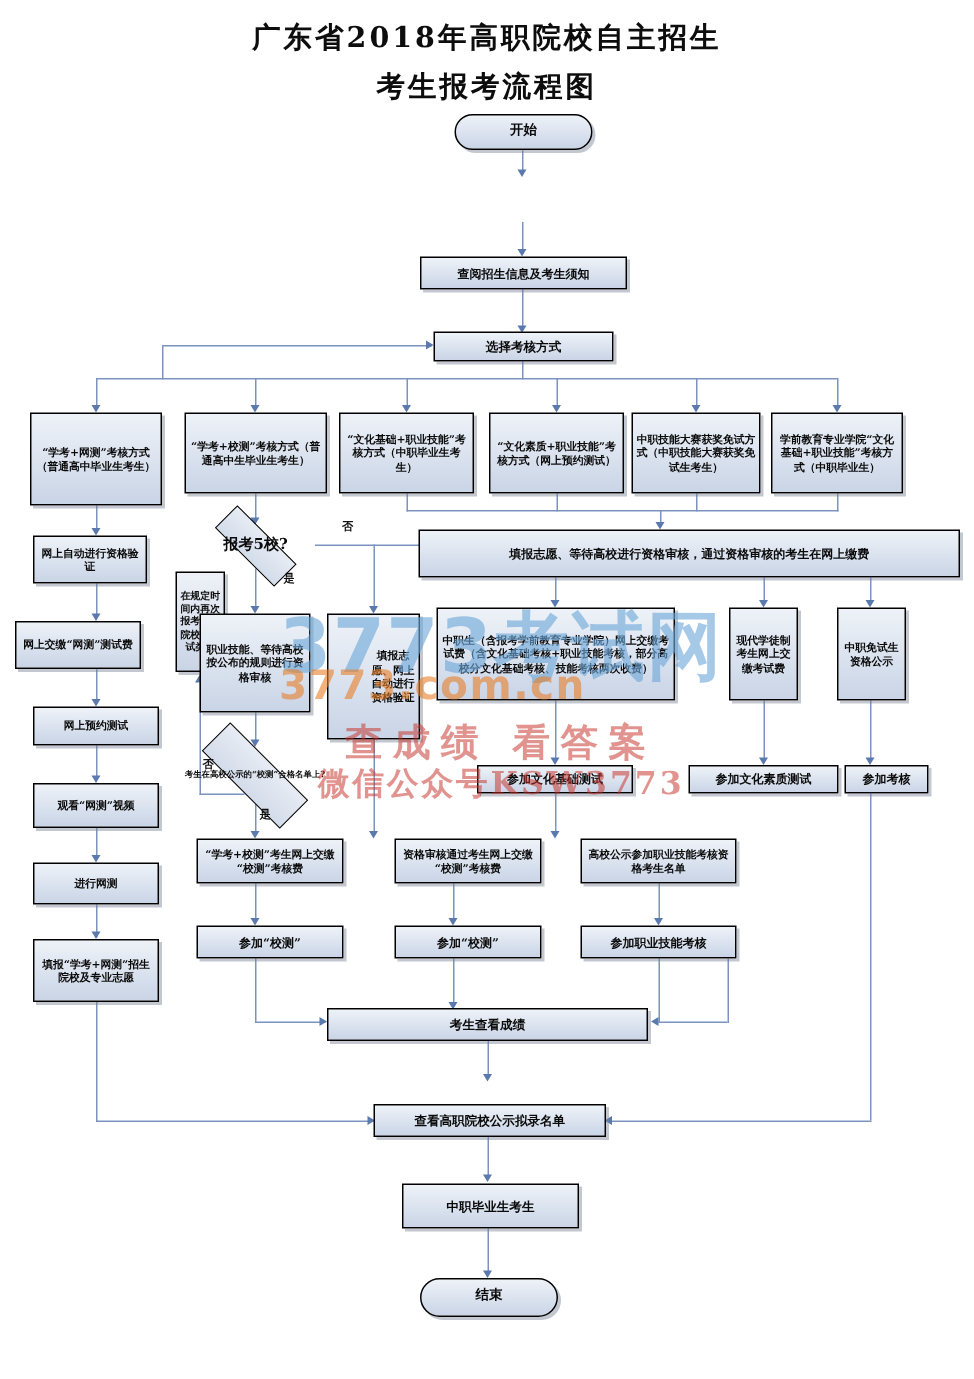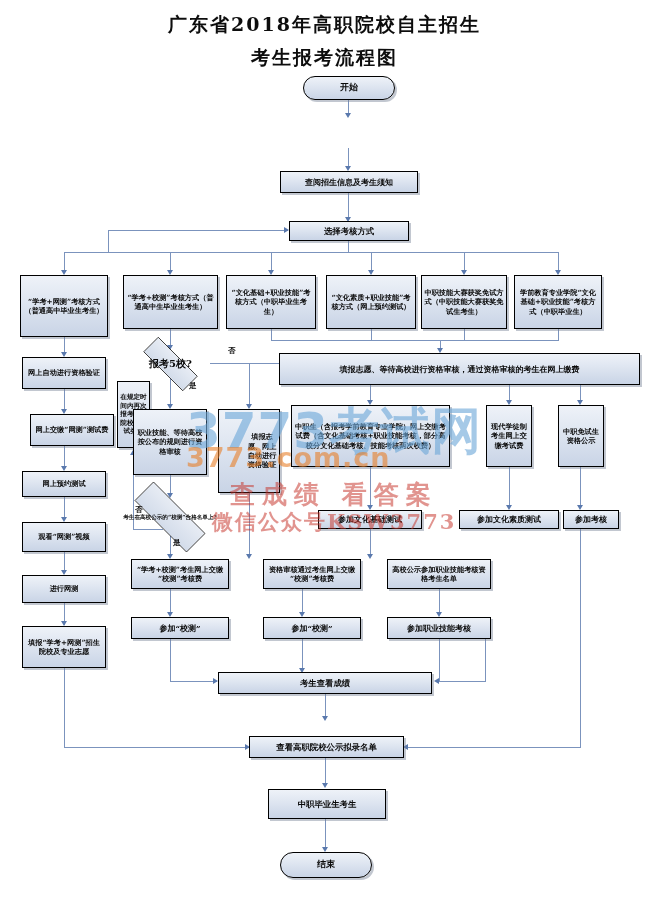--- a/index.html
+++ b/index.html
@@ -132,25 +132,25 @@
 
   <div class="node" style="left:20px;top:275px;width:88px;height:62px;">“学考+网测”考核方式（普通高中毕业生考生）</div>
   <div class="node" style="left:123px;top:275px;width:95px;height:54px;">“学考+校测”考核方式（普通高中生毕业生考生）</div>
   <div class="node" style="left:226px;top:275px;width:90px;height:54px;">“文化基础+职业技能”考核方式（中职毕业生考生）</div>
   <div class="node" style="left:326px;top:275px;width:90px;height:54px;">“文化素质+职业技能”考核方式（网上预约测试）</div>
   <div class="node" style="left:421px;top:275px;width:86px;height:54px;">中职技能大赛获奖免试方式（中职技能大赛获奖免试生考生）</div>
   <div class="node" style="left:514px;top:275px;width:88px;height:54px;">学前教育专业学院“文化基础+职业技能”考核方式（中职毕业生）</div>
 
   <div class="ln lnv" style="left:64px;top:337px;height:17px;"></div>
   <div class="arw dn" style="left:61px;top:352px;"></div>
-  <div class="node" style="left:22px;top:357px;width:84px;height:32px;">网上自动进行资格验证</div>
+  <div class="node" style="left:22px;top:357px;width:76px;height:32px;">网上自动进行资格验证</div>
 
   <div class="ln lnv" style="left:64px;top:389px;height:22px;"></div>
   <div class="arw dn" style="left:61px;top:409px;"></div>
-  <div class="node" style="left:30px;top:414px;width:84px;height:32px;">网上交缴“网测”测试费</div>
+  <div class="node" style="left:10px;top:414px;width:84px;height:32px;">网上交缴“网测”测试费</div>
 
   <div class="ln lnv" style="left:64px;top:446px;height:22px;"></div>
   <div class="arw dn" style="left:61px;top:466px;"></div>
   <div class="node" style="left:22px;top:471px;width:84px;height:26px;">网上预约测试</div>
 
   <div class="ln lnv" style="left:64px;top:497px;height:22px;"></div>
   <div class="arw dn" style="left:61px;top:517px;"></div>
   <div class="node" style="left:22px;top:522px;width:84px;height:30px;">观看“网测”视频</div>
 
   <div class="ln lnv" style="left:64px;top:552px;height:20px;"></div>

